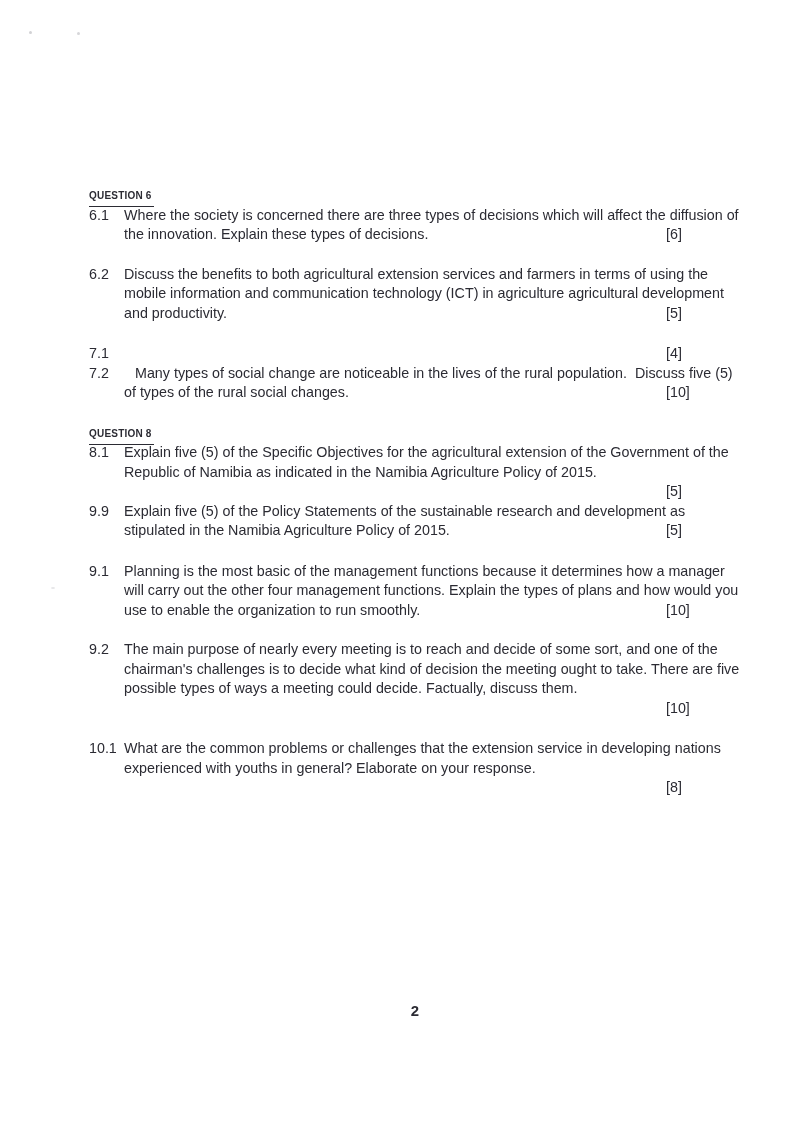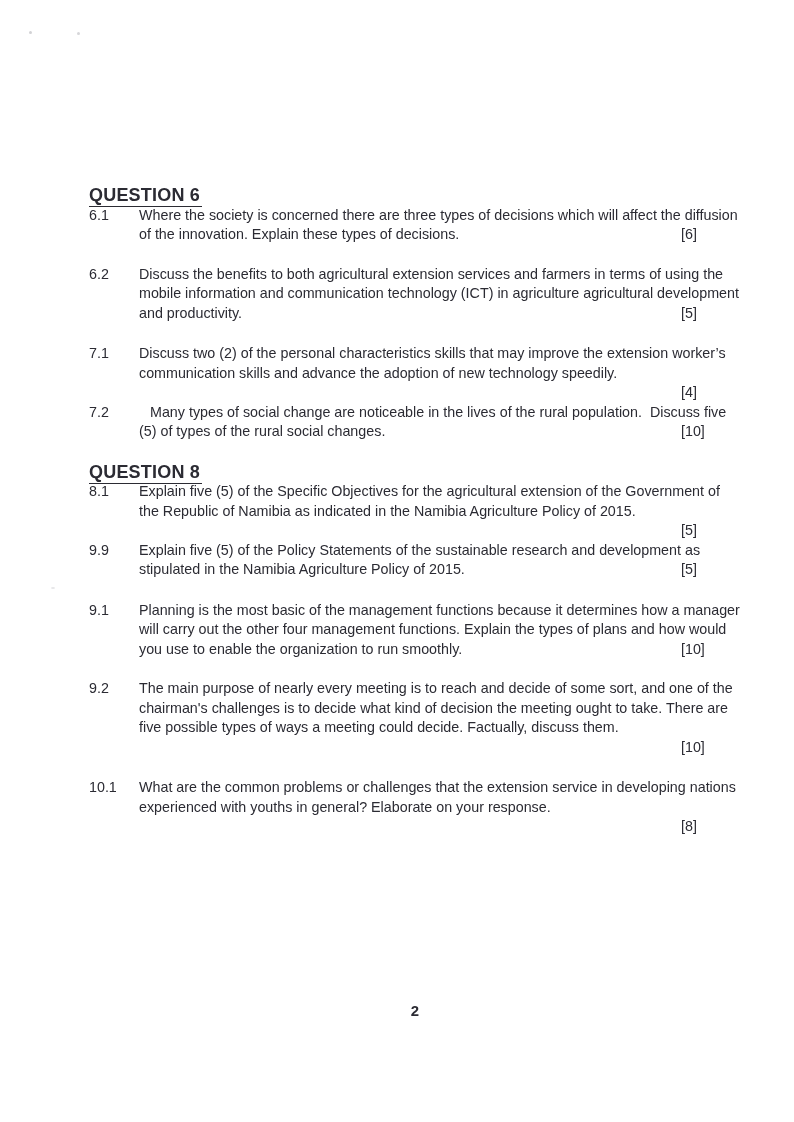--- a/index.html
+++ b/index.html
@@ -21,21 +21,21 @@
     position: absolute;
     left: 89px;
     top: 186px;
     width: 652px;
   }
   .question {
     margin-bottom: 21px;
   }
   .q-heading {
     font-weight: 700;
-    font-size: 18px;
+    font-size: 10px;
     letter-spacing: 0.2px;
     height: 19.5px;
   }
   .q-heading .hd {
     display: inline-block;
     border-bottom: 1.7px solid #2b2b33;
     padding-bottom: 0.5px;
     padding-right: 2px;
   }
   .item {
@@ -44,21 +44,20 @@
     margin-bottom: 20px;
   }
   .item.tight {
     margin-bottom: 0;
   }
   .num {
     white-space: nowrap;
   }
   .txt {
     position: relative;
-    margin-left: 15px;
   }
   .txt .t {
     white-space: pre-wrap;
   }
   .txt .t.indent-first {
     display: block;
     text-indent: 11px;
   }
   .mark-inline {
     position: absolute;
@@ -110,21 +109,20 @@
         <span class="t">Discuss the benefits to both agricultural extension services and farmers in terms of using the mobile information and communication technology (ICT) in agriculture agricultural development and productivity.</span>
         <span class="mark-inline">[5]</span>
       </div>
     </div>
   </div>
 
   <div class="question">
     <div class="item tight">
       <span class="num">7.1</span>
       <div class="txt">
-        <span class="t">Discuss two (2) of the personal characteristics skills that may improve the extension worker’s communication skills and advance the adoption of new technology speedily.</span>
         <div class="mark-own">[4]</div>
       </div>
     </div>
     <div class="item">
       <span class="num">7.2</span>
       <div class="txt">
         <span class="t indent-first">Many types of social change are noticeable in the lives of the rural population.  Discuss five (5) of types of the rural social changes.</span>
         <span class="mark-inline">[10]</span>
       </div>
     </div>

